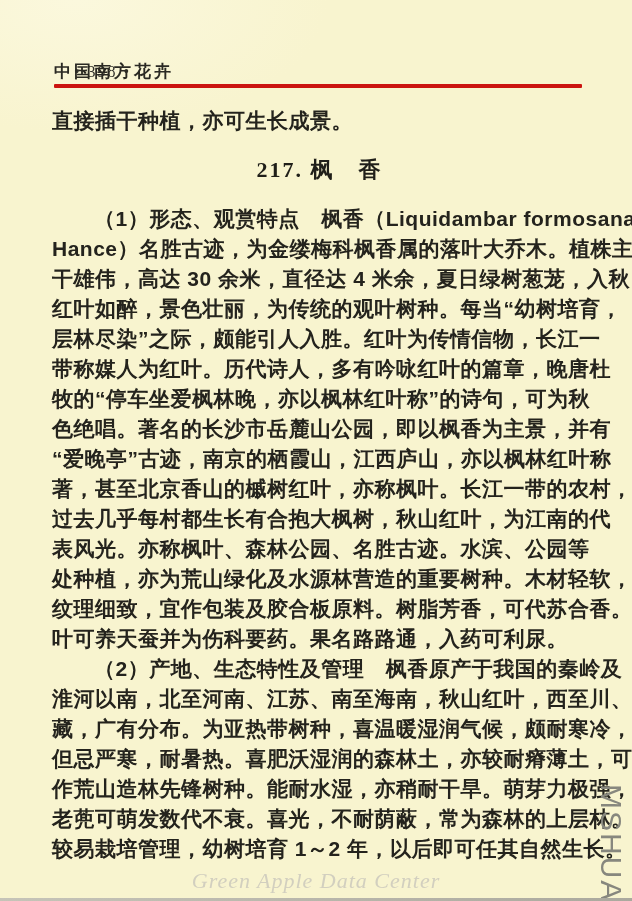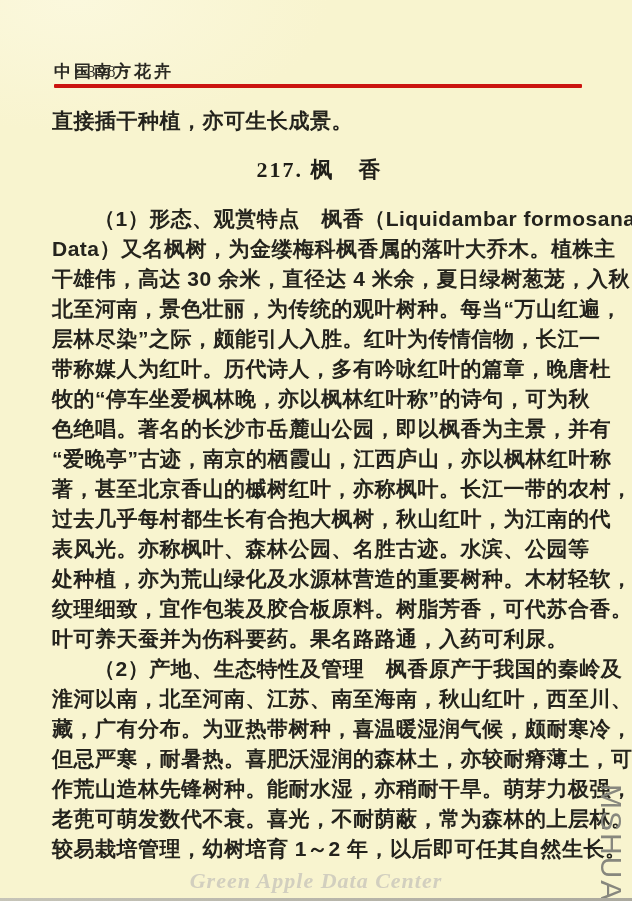--- a/index.html
+++ b/index.html
@@ -63,21 +63,20 @@
   }
   
   .wm-center{
     position:absolute;left:0;right:0;top:868px;
     text-align:center;
     font-family:"Liberation Serif","DejaVu Serif",serif;
     font-style:italic;
     font-size:22px;letter-spacing:1px;
     color:#d2cfbf;
     pointer-events:none;
-    font-weight:bold;
   }
   .wm-side{
     position:absolute;right:4px;top:784px;height:116px;
     writing-mode:vertical-rl;text-orientation:mixed;
     font-size:30px;font-weight:400;letter-spacing:2px;
     color:#87877e;
     pointer-events:none;
   }
   
   .bottom-edge{
@@ -96,23 +95,23 @@
   </div>
 
   <div class="rule" style="background: rgb(203, 20, 16);"></div>
 
   <div class="bodyblock">
     <div class="line nojust">直接插干种植，亦可生长成景。</div>
     <div class="section-title">217. 枫　香</div>
     <div id="para-container">
         <div>
           <div class="line indent">（1）形态、观赏特点　枫香（Liquidambar formosana</div>
-          <div class="line">Data）又名枫树，为金缕梅科枫香属的落叶大乔木。植株主</div>
+          <div class="line">Hance）名胜古迹，为金缕梅科枫香属的落叶大乔木。植株主</div>
           <div class="line">干雄伟，高达 30 余米，直径达 4 米余，夏日绿树葱茏，入秋</div>
-          <div class="line">北至河南，景色壮丽，为传统的观叶树种。每当“万山红遍，</div>
+          <div class="line">红叶如醉，景色壮丽，为传统的观叶树种。每当“幼树培育，</div>
           <div class="line">层林尽染”之际，颇能引人入胜。红叶为传情信物，长江一</div>
           <div class="line">带称媒人为红叶。历代诗人，多有吟咏红叶的篇章，晚唐杜</div>
           <div class="line">牧的“停车坐爱枫林晚，亦以枫林红叶称”的诗句，可为秋</div>
           <div class="line">色绝唱。著名的长沙市岳麓山公园，即以枫香为主景，并有</div>
           <div class="line">“爱晚亭”古迹，南京的栖霞山，江西庐山，亦以枫林红叶称</div>
           <div class="line">著，甚至北京香山的槭树红叶，亦称枫叶。长江一带的农村，</div>
           <div class="line">过去几乎每村都生长有合抱大枫树，秋山红叶，为江南的代</div>
           <div class="line">表风光。亦称枫叶、森林公园、名胜古迹。水滨、公园等</div>
           <div class="line">处种植，亦为荒山绿化及水源林营造的重要树种。木材轻软，</div>
           <div class="line">纹理细致，宜作包装及胶合板原料。树脂芳香，可代苏合香。</div>

